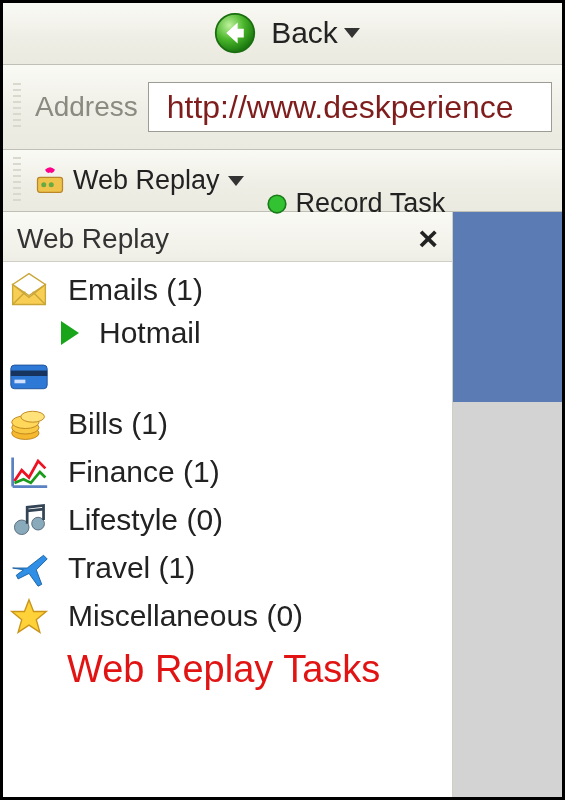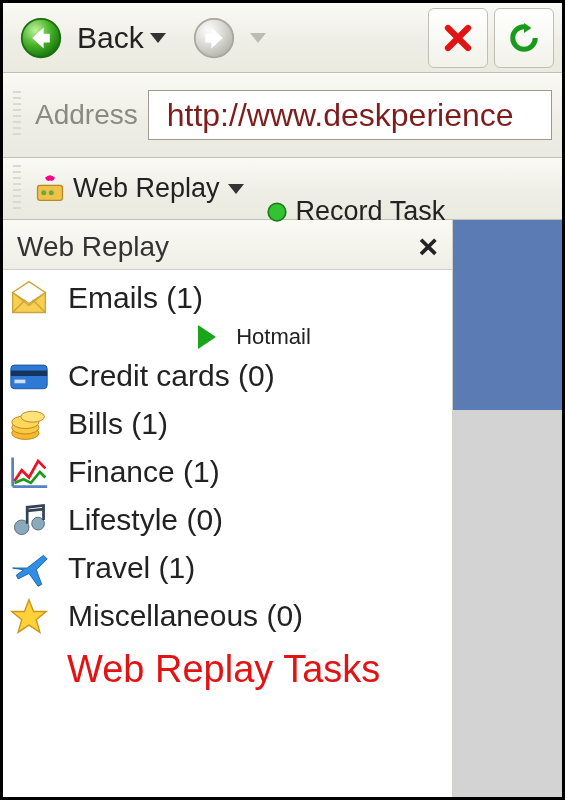--- a/index.html
+++ b/index.html
@@ -14,21 +14,21 @@
   }
   
   .bar {
     background: linear-gradient(#fafaf5, #efeee6 55%, #ebeae0);
     border-bottom: 1px solid #bfbfb5;
     display: flex;
     align-items: center;
     position: relative;
   }
   
-  .navbar { height: 70px; padding: 0 8px; gap: 6px; }
+  .navbar { height: 62px; padding: 0 8px; gap: 6px; flex-direction: column; }
   .back-grp { display: flex; align-items: center; gap: 6px; }
   .ico-btn {
     width: 60px; height: 60px;
     display: flex; align-items: center; justify-content: center;
     border: 1px solid transparent; border-radius: 6px;
     background: transparent;
   }
   .ico-btn.boxed {
     background: linear-gradient(#ffffff,#f2f2ea);
     border: 1px solid #bfbfb5;
@@ -80,23 +80,22 @@
   .panel-head .x { margin-left: auto; font-size: 34px; font-weight: bold; cursor: default; color:#222; padding:0 6px;}
   .tree { padding: 4px 4px 0 4px; }
   .cat {
     display: flex; align-items: center; gap: 17px;
     font-size: 30px; color: #222;
     padding: 2px 0;
   }
   .cat .cico { width: 44px; height: 44px; flex-shrink:0; display:flex;align-items:center;justify-content:center; }
   .child {
     display: flex; align-items: center; gap: 20px;
-    font-size: 22px; color: #222;
+    font-size: 30px; color: #222;
     padding: 2px 0 2px 54px;
-    justify-content: center;
   }
   .play-tri {
     width:0;height:0;
     border-top:12px solid transparent;
     border-bottom:12px solid transparent;
     border-left:18px solid #19a519;
   }
   .caption {
     font-size: 38px;
     color: #e11313;
@@ -218,21 +217,20 @@
         <div class="child">
           <span class="play-tri"></span>
           <span>Hotmail</span>
         </div>
         <div class="cat">
           <span class="cico">
             <svg viewBox="0 0 44 44" width="40" height="40">
               <use href="#i-creditcard"></use>
             </svg>
           </span>
-          <span>Credit cards (0)</span>
         </div>
         <div class="cat">
           <span class="cico">
             <svg viewBox="0 0 44 44" width="40" height="40">
               <use href="#i-coins"></use>
             </svg>
           </span>
           <span>Bills (1)</span>
         </div>
         <div class="cat">

